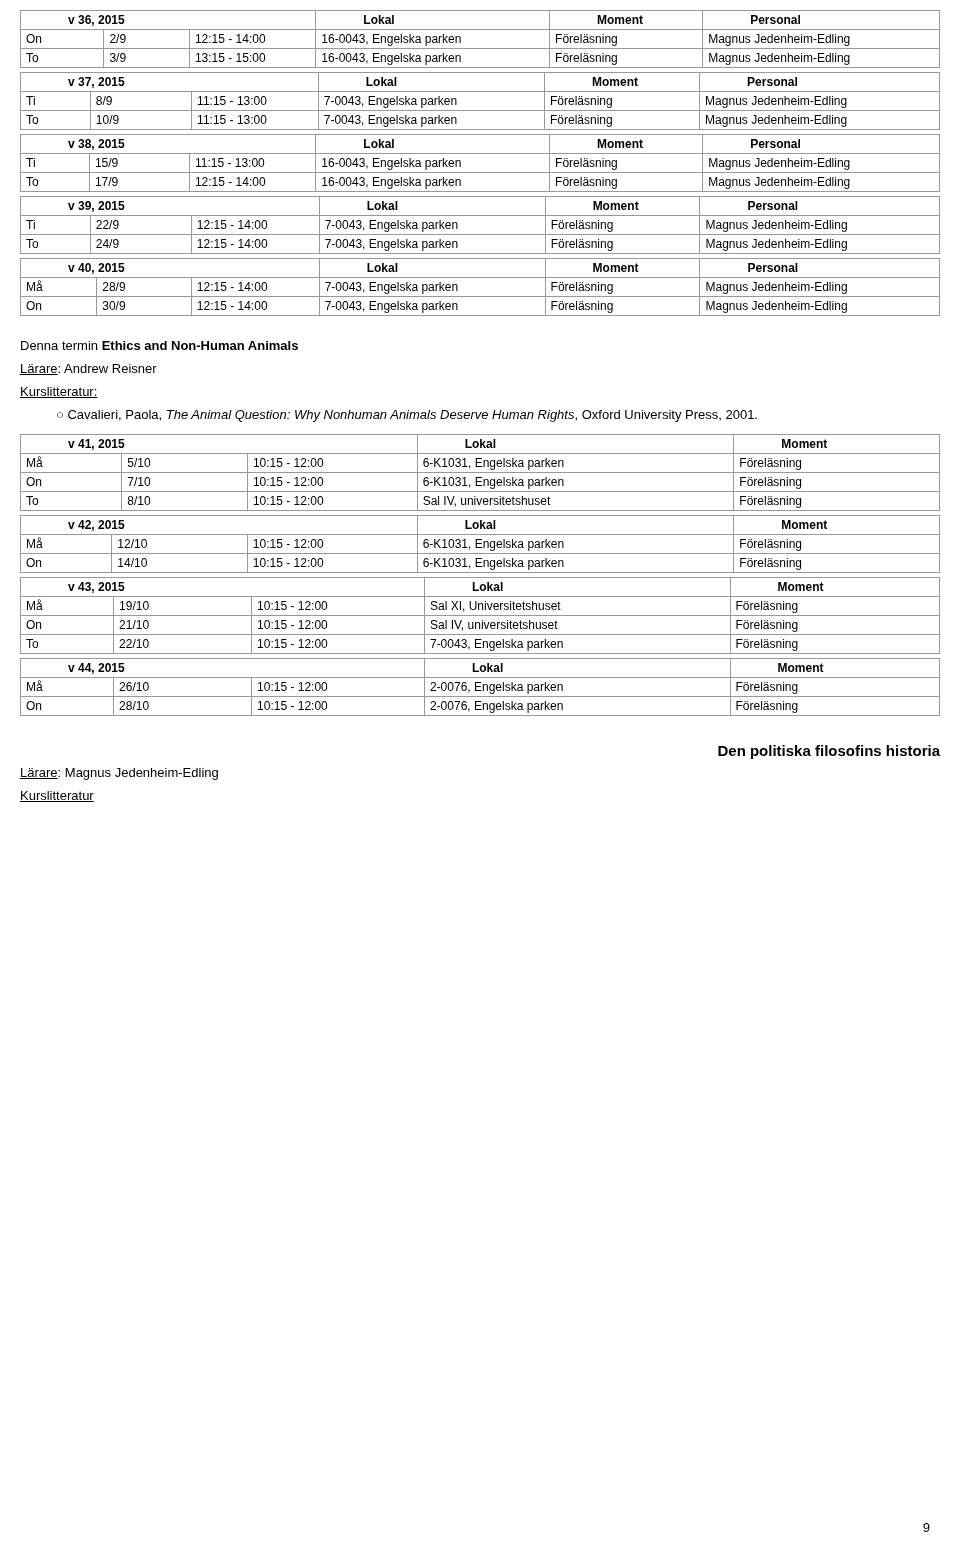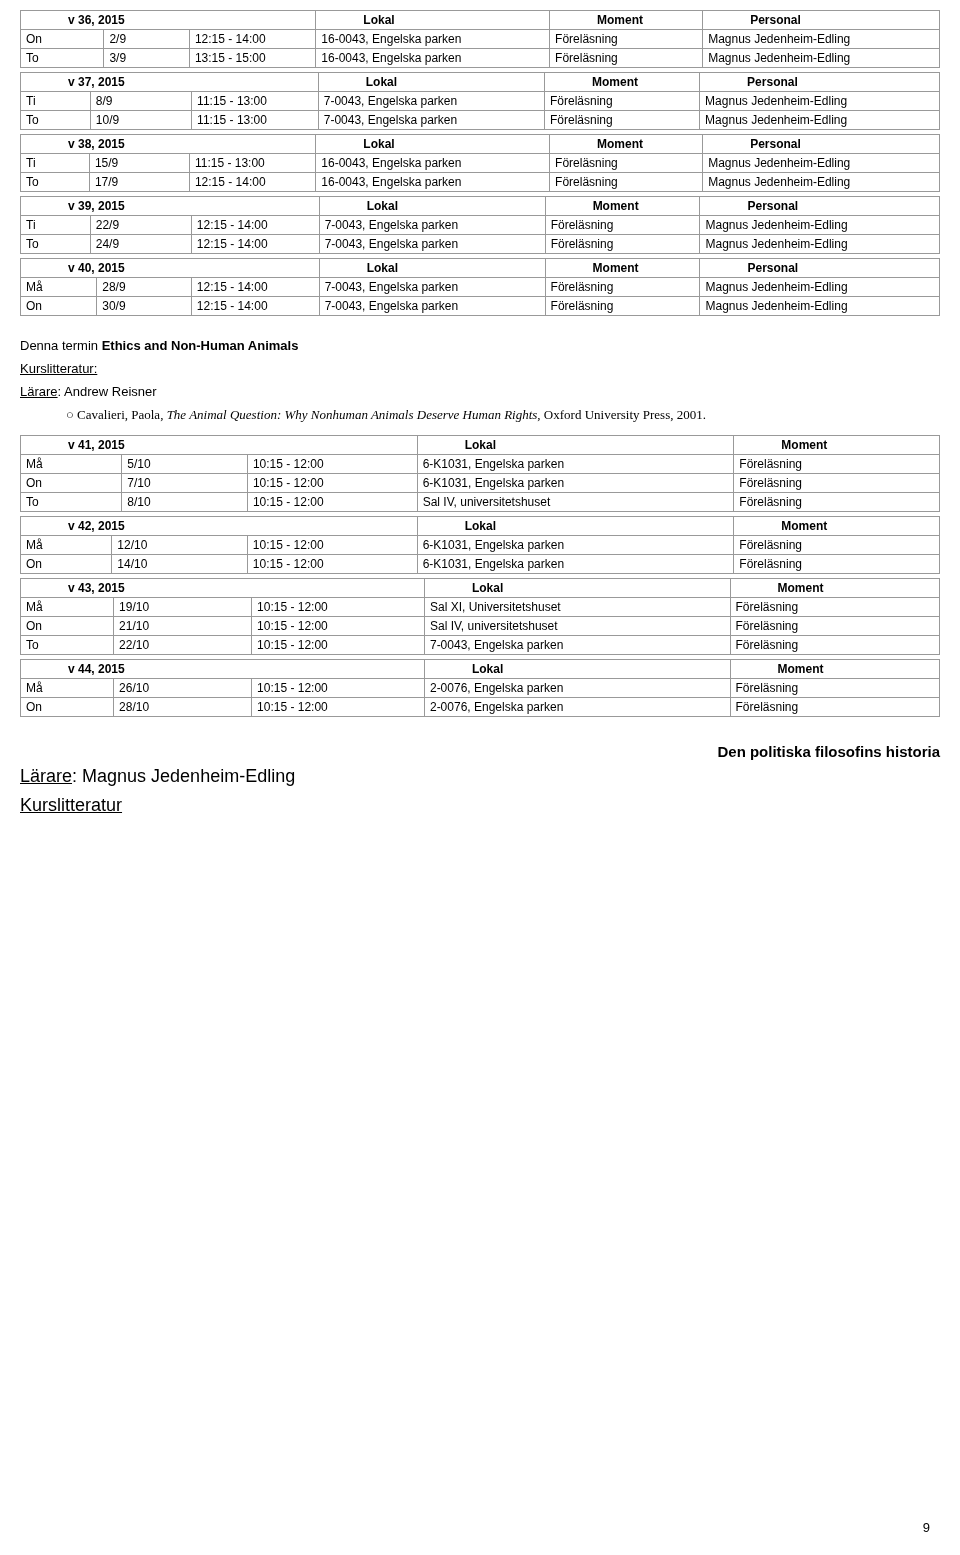--- a/index.html
+++ b/index.html
@@ -47,24 +47,23 @@
     .text-section .label-underline {
       text-decoration: underline;
       font-weight: normal;
     }
     .text-section .kurslitteratur-heading {
       text-decoration: underline;
       font-weight: normal;
       font-size: 13px;
     }
     .bullet-item {
-      margin-left: 46px;
+      margin-left: 36px;
       margin-bottom: 4px;
       font-size: 13px;
-      font-family: Liberation Serif, serif;
     }
     .bullet-item em {
       font-style: italic;
     }
 
     .page-number {
       position: fixed;
       bottom: 20px;
       right: 30px;
       font-size: 13px;
@@ -73,21 +72,21 @@
     .bottom-section {
       margin-top: 20px;
     }
     .bottom-section h2 {
       font-size: 15px;
       font-weight: bold;
       margin-bottom: 6px;
       text-align: right;
     }
     .bottom-section p {
-      font-size: 18px;
+      font-size: 13px;
       margin-bottom: 6px;
     }
   </style>
 </head>
 <body>
 
 <div>
 
   <div class="week-section">
     <table class="schedule-table">
@@ -259,25 +258,25 @@
     </table>
   </div>
 
 </div>
 
 <div class="text-section" style="margin-top:22px;">
   <p>
     <span>Denna termin</span>
     <strong>Ethics and Non-Human Animals</strong>
   </p>
+  <p>
+    <span class="label-underline">Lärare</span>: <span>Andrew Reisner</span>
+  </p>
   <p style="margin-top:8px;">
     <span class="kurslitteratur-heading">Kurslitteratur:</span>
-  </p>
-  <p>
-    <span class="label-underline">Lärare</span>: <span>Andrew Reisner</span>
   </p>
   <div>
     <p class="bullet-item">
       ○ <span>Cavalieri, Paola,</span> <em>The Animal Question: Why Nonhuman Animals Deserve Human Rights</em><span>, Oxford University Press, 2001.</span>
     </p>
   </div>
 </div>
 
 <div>
 

